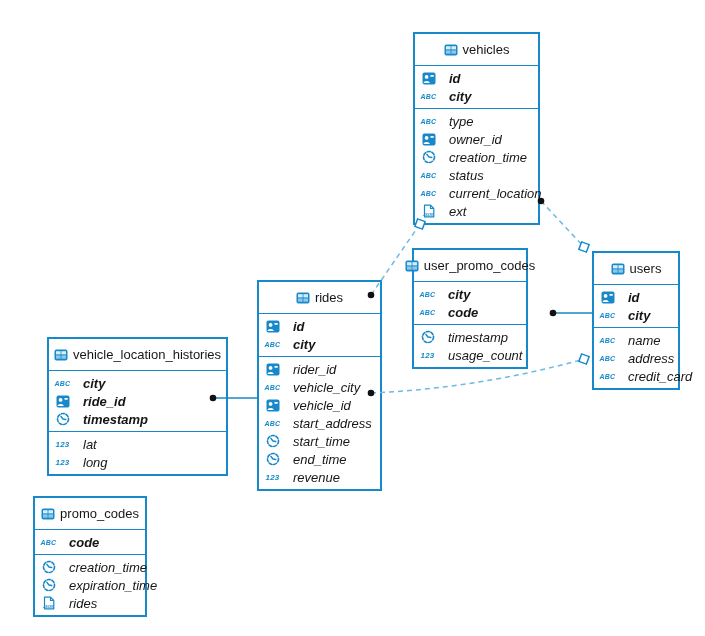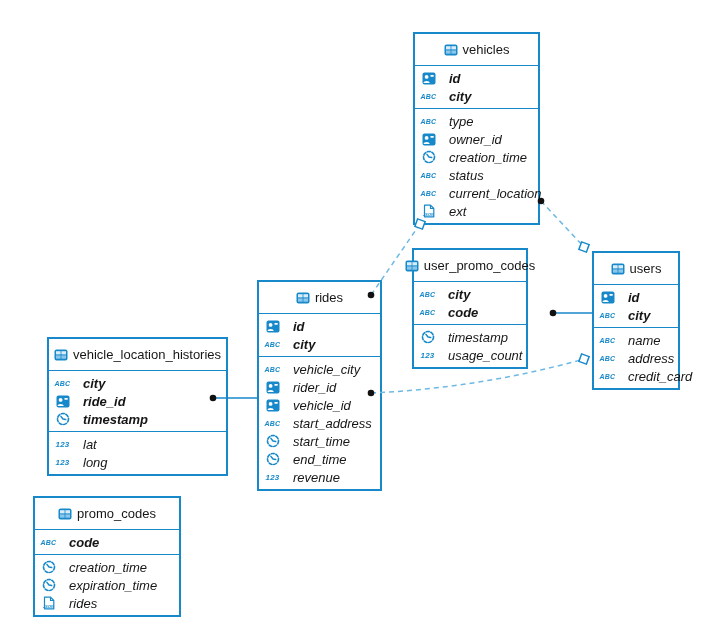--- a/index.html
+++ b/index.html
@@ -257,44 +257,44 @@
         <div class="frow pk">
           <span class="ic">
             <span class="ic-abc">ABC</span>
           </span>
           <span class="lbl">city</span>
         </div>
       </div>
       <div class="section">
         <div class="frow">
           <span class="ic">
+            <svg width="14" height="13" viewBox="0 0 14 13">
+              <rect x="0.5" y="0.5" width="13" height="12" rx="2" fill="#1789ca"></rect>
+              <circle cx="4.6" cy="4.9" r="1.9" fill="#fff"></circle>
+              <path d="M1.5 10.9c0-2.7 6.2-2.7 6.2 0z" fill="#fff"></path>
+              <rect x="8.3" y="3.1" width="3.6" height="1.7" rx="0.8" fill="#fff"></rect>
+            </svg>
+          </span>
+          <span class="lbl">rider_id</span>
+        </div>
+        <div class="frow">
+          <span class="ic">
             <span class="ic-abc">ABC</span>
           </span>
           <span class="lbl">vehicle_city</span>
         </div>
         <div class="frow">
           <span class="ic">
             <svg width="14" height="13" viewBox="0 0 14 13">
               <rect x="0.5" y="0.5" width="13" height="12" rx="2" fill="#1789ca"></rect>
               <circle cx="4.6" cy="4.9" r="1.9" fill="#fff"></circle>
               <path d="M1.5 10.9c0-2.7 6.2-2.7 6.2 0z" fill="#fff"></path>
               <rect x="8.3" y="3.1" width="3.6" height="1.7" rx="0.8" fill="#fff"></rect>
             </svg>
           </span>
-          <span class="lbl">rider_id</span>
-        </div>
-        <div class="frow">
-          <span class="ic">
-            <svg width="14" height="13" viewBox="0 0 14 13">
-              <rect x="0.5" y="0.5" width="13" height="12" rx="2" fill="#1789ca"></rect>
-              <circle cx="4.6" cy="4.9" r="1.9" fill="#fff"></circle>
-              <path d="M1.5 10.9c0-2.7 6.2-2.7 6.2 0z" fill="#fff"></path>
-              <rect x="8.3" y="3.1" width="3.6" height="1.7" rx="0.8" fill="#fff"></rect>
-            </svg>
-          </span>
           <span class="lbl">vehicle_id</span>
         </div>
         <div class="frow">
           <span class="ic">
             <span class="ic-abc">ABC</span>
           </span>
           <span class="lbl">start_address</span>
         </div>
         <div class="frow">
           <span class="ic">
@@ -371,21 +371,21 @@
           <span class="lbl">lat</span>
         </div>
         <div class="frow">
           <span class="ic">
             <span class="ic-123">123</span>
           </span>
           <span class="lbl">long</span>
         </div>
       </div>
     </div>
-    <div class="table" style="left: 33px; top: 496px; width: 148px;">
+    <div class="table" style="left: 33px; top: 496px; width: 114px;">
       <div class="thead">
         <span style="display: flex;">
           <svg width="14" height="12" viewBox="0 0 14 12">
             <rect x="0.5" y="0.5" width="13" height="11" rx="2" fill="#1789ca"></rect>
             <rect x="2" y="2.2" width="4.6" height="3.2" fill="#d8edf9"></rect>
             <rect x="7.4" y="2.2" width="4.6" height="3.2" fill="#d8edf9"></rect>
             <rect x="2" y="6.4" width="4.6" height="3.3" fill="#8cc6ea"></rect>
             <rect x="7.4" y="6.4" width="4.6" height="3.3" fill="#8cc6ea"></rect>
           </svg>
         </span>

